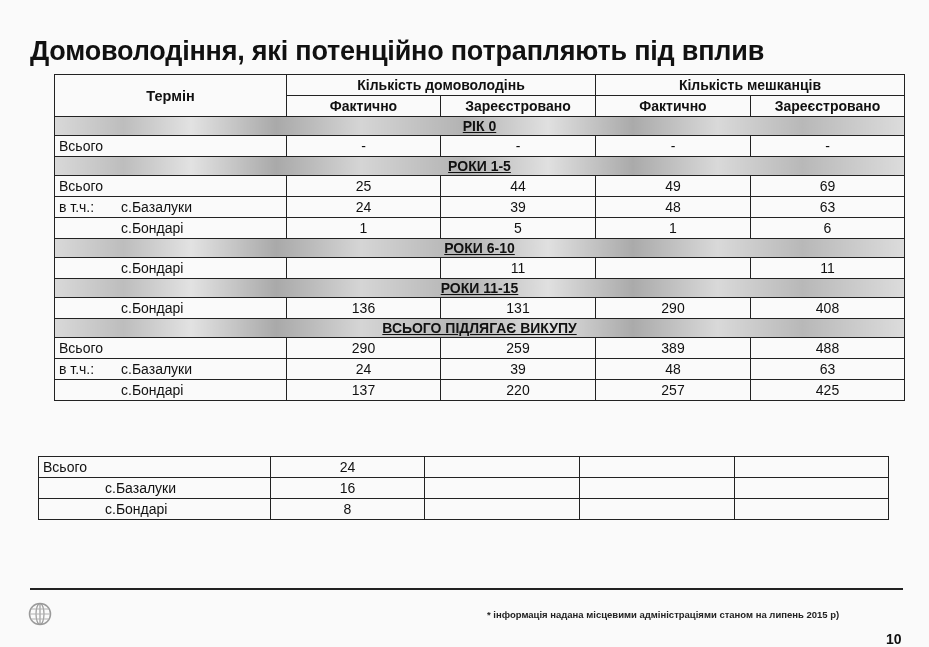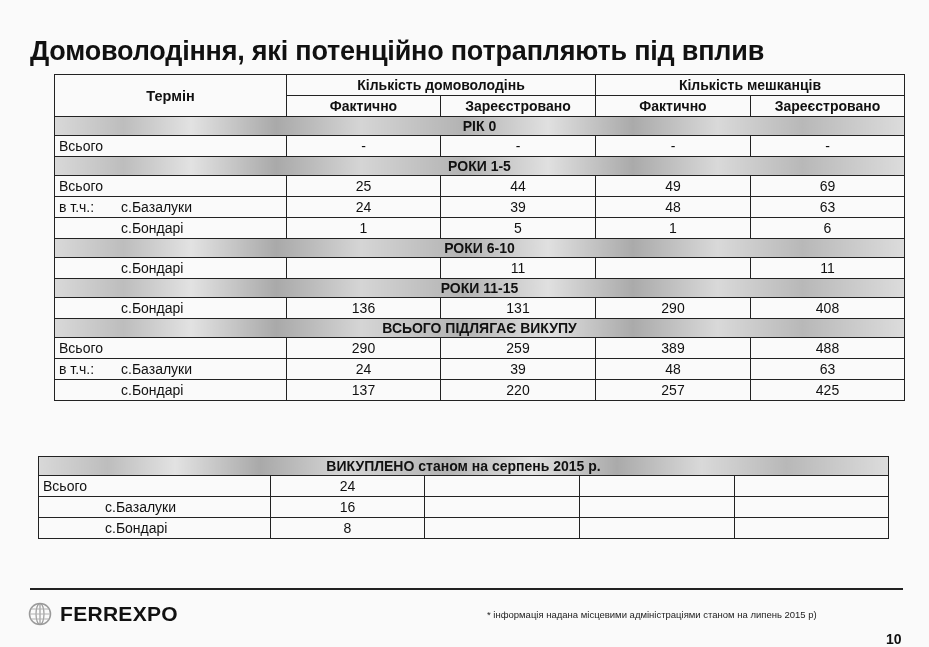--- a/index.html
+++ b/index.html
@@ -18,31 +18,31 @@
   .t1 { left: 54px; top: 74px; width: 850px; }
   .t2 { left: 38px; top: 456px; width: 850px; }
   table.grid td, table.grid th {
     border: 1px solid #222; padding: 0 4px; height: 20px; line-height: 20px; white-space: nowrap;
   }
   th { font-weight: bold; text-align: center; }
   th.term { font-size: 14.5px; }
   td.num { text-align: center; }
   tr.section td {
     background: linear-gradient(90deg, #d8d8d8 0%, #bdbdbd 8%, #e2e2e2 16%, #a9a9a9 26%, #d5d5d5 36%, #b3b3b3 48%, #e0e0e0 58%, #aaaaaa 68%, #d9d9d9 78%, #b8b8b8 88%, #dcdcdc 100%);
-    font-weight: bold; text-align: center; height: 18px; line-height: 18px;
+    font-weight: bold; text-align: center; height: 18px; line-height: 18px; text-decoration: underline;
   }
   td.lbl { padding-left: 2px; }
   .lbl .pre { display: inline-block; width: 62px; }
   .footer-line {
     position: absolute; left: 30px; top: 588px; width: 873px; height: 2px; background: #222;
   }
   .logo { position: absolute; left: 28px; top: 602px; display: flex; align-items: center; }
   .logo-mark { width: 24px; height: 24px; margin-right: 8px; }
   .logo-text { font-size: 21px; font-weight: bold; letter-spacing: 0.3px; color: #111; }
-  .note { position: absolute; left: 487px; top: 609px; font-size: 9.5px; color: #222; }
+  .note { position: absolute; left: 487px; top: 609px; font-size: 9.5px; color: #222; font-weight: bold; }
   .page { position: absolute; left: 886px; top: 631px; font-size: 14px; font-weight: bold; }
 </style>
 </head>
 <body>
 
 <div class="title">Домоволодіння, які потенційно  потрапляють під вплив</div>
 
 <table class="grid t1">
   <colgroup>
     <col style="width:232px">
@@ -148,23 +148,20 @@
 
 <table class="grid t2">
   <colgroup>
     <col style="width:232px">
       <col style="width:154px">
       <col style="width:155px">
       <col style="width:155px">
       <col style="width:154px">
   </colgroup>
   <tbody id="purchased-body">
-      <tr class="section">
-        <td colspan="5">ВИКУПЛЕНО станом на серпень 2015 р.</td>
-      </tr>
       <tr>
         <td class="lbl"><span class="pre">Всього</span><span></span></td>
         <td class="num">24</td>
         <td class="num"></td>
         <td class="num"></td>
         <td class="num"></td>
       </tr>
       <tr>
         <td class="lbl"><span class="pre"></span><span>с.Базалуки</span></td>
         <td class="num">16</td>
@@ -186,17 +183,16 @@
 
 <div class="logo">
   <svg class="logo-mark" viewBox="0 0 24 24">
     <circle cx="12" cy="12" r="10.5" fill="none" stroke="#9a9a9a" stroke-width="1.5"></circle>
     <ellipse cx="12" cy="12" rx="4" ry="10.5" fill="none" stroke="#9a9a9a" stroke-width="1.2"></ellipse>
     <line x1="12" y1="1.5" x2="12" y2="22.5" stroke="#9a9a9a" stroke-width="1.2"></line>
     <line x1="3" y1="7" x2="21" y2="7" stroke="#b0b0b0" stroke-width="1"></line>
     <line x1="2" y1="12" x2="22" y2="12" stroke="#b0b0b0" stroke-width="1"></line>
     <line x1="3" y1="17" x2="21" y2="17" stroke="#b0b0b0" stroke-width="1"></line>
   </svg>
-  <span class="logo-text">FERREXPO</span>
 </div>
 
 <div class="note">* інформація надана місцевими адміністраціями станом на  липень  2015 р)</div>
 <div class="page">10</div>
 
 </body></html>

